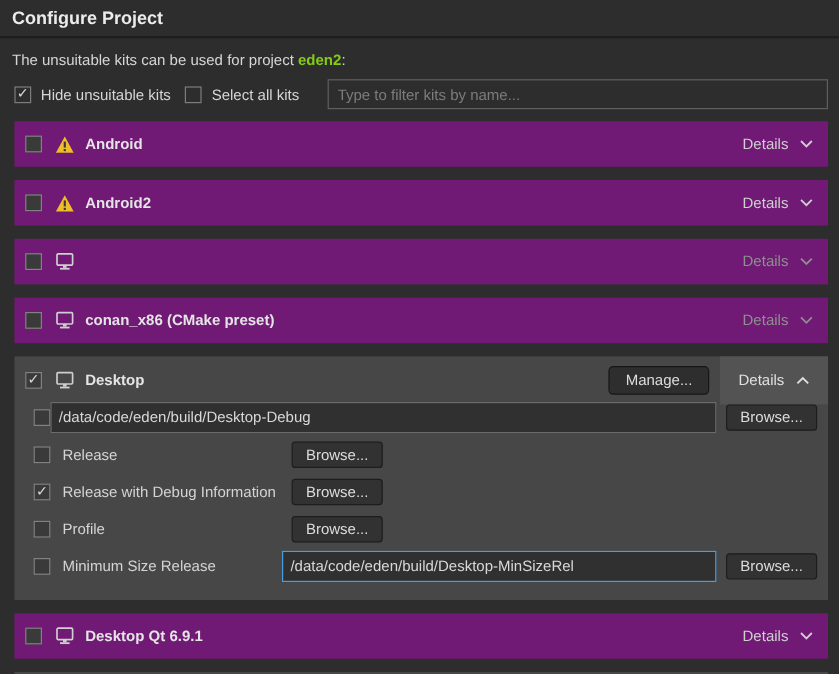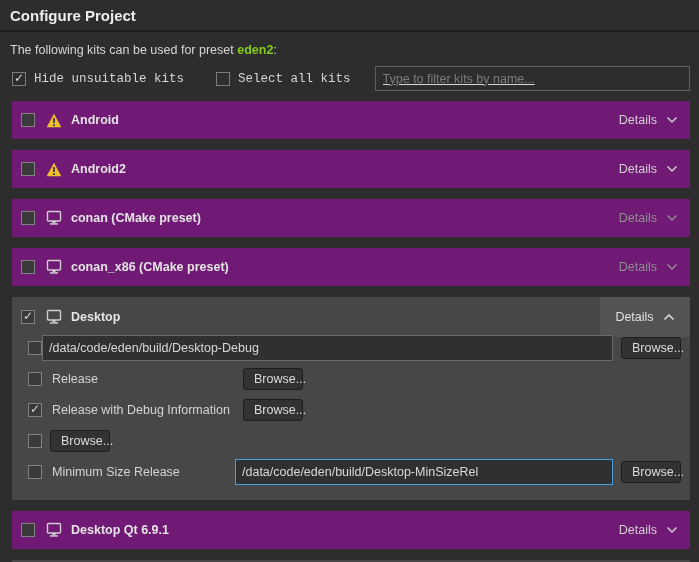--- a/index.html
+++ b/index.html
@@ -19,35 +19,35 @@
   }
   .intro { margin: 11px 10px 0 10px; color: #d6d6d6; }
   .intro b { color: #84cc16; }
 
   
   .filter-bar {
     display: flex; align-items: center;
     margin: 9px 9px 0 12px; height: 25px;
   }
   .chk-group { display: flex; align-items: center; cursor: default; }
-  .chk-group + .chk-group { margin-left: 32px; }
+  .chk-group + .chk-group { margin-left: 12px; }
   .checkbox {
     width: 14px; height: 14px; border: 1px solid #7d7d7d;
     background: transparent; display: inline-flex;
     align-items: center; justify-content: center;
     color: #d8d8d8; font-size: 12px; line-height: 1;
     flex: 0 0 auto;
   }
   .checkbox .mark { visibility: hidden; transform: translateY(-1px); }
   .checkbox.checked .mark { visibility: visible; }
-  .chk-group .lbl { margin-left: 8px; font-family: Liberation Mono, monospace; }
+  .chk-group .lbl { margin-left: 8px; }
   .filter-input {
     flex: 1; margin-left: 24px; height: 25px;
     background: #2d2d2d; border: 1px solid #5f5f5f;
-    color: #d8d8d8; padding: 0 7px; font: inherit; outline: none; text-decoration: underline;
+    color: #d8d8d8; padding: 0 7px; font: inherit; outline: none;
   }
   .filter-input::placeholder { color: #7c7c7c; }
 
   
   .kit-list { margin-top: 10px; }
   .kit-row {
     margin: 0 9px 11px 12px; background: #701a75;
     height: 38px; display: flex; align-items: center;
     padding: 0 12px 0 9px;
   }
@@ -88,30 +88,30 @@
   .cfg-label { width: 183px; margin-left: 10px; color: #d4d4d4; flex: 0 0 auto; }
   .cfg-input {
     flex: 1; height: 22px; background: #303030;
     border: 1px solid #6a6a6a; color: #d8d8d8;
     font: inherit; padding: 12px 6px; outline: none;
   }
   .cfg-input.focused { border-color: #4a9ede; }
   .browse-btn {
     background: #323232; border: 1px solid #1d1d1d; border-radius: 3px;
     color: #dcdcdc; font: inherit; padding: 3px 10px; margin-left: 8px;
-    width: 60px; cursor: default; flex: 0 0 auto;
+    width: 76px; cursor: default; flex: 0 0 auto;
   }
   .partial-row { margin: 0 9px 0 12px; background: #474747; height: 5px; }
 </style>
 </head>
 <body>
 
 <div class="page-title">Configure Project</div>
 
-<div class="intro"><span>The following kits can be used for preset </span><b>eden2</b><span>:</span></div>
+<div class="intro"><span>The unsuitable kits can be used for project </span><b>eden2</b><span>:</span></div>
 
 <div class="filter-bar">
   <span class="chk-group">
     <span class="checkbox checked">
         <span class="mark">✓</span>
       </span>
     <span class="lbl">Hide unsuitable kits</span>
   </span>
   <span class="chk-group">
     <span class="checkbox">
@@ -174,21 +174,20 @@
     <span class="checkbox">
         <span class="mark">✓</span>
       </span>
     <span class="kit-icon">
   <svg width="16" height="16" viewBox="0 0 16 16">
     <rect x="1.5" y="1.5" width="13" height="9.5" rx="1" fill="none" stroke="#cfcfcf" stroke-width="1.4"></rect>
     <rect x="6.5" y="11" width="3" height="2.2" fill="#cfcfcf"></rect>
     <rect x="4" y="13.2" width="8" height="1.5" fill="#cfcfcf"></rect>
   </svg>
 </span>
-    <span class="kit-name">conan (CMake preset)</span>
     <span class="spacer"></span>
     <span class="details-btn dimmed">
       <span>Details</span>
         <span>
   <svg width="12" height="8" viewBox="0 0 12 8">
     <polyline points="1.5,1.5 6,6 10.5,1.5" fill="none" stroke="currentColor" stroke-width="1.5"></polyline>
   </svg>
 </span>
     </span>
   </div>
@@ -223,20 +222,21 @@
         </span>
       <span class="kit-icon">
   <svg width="16" height="16" viewBox="0 0 16 16">
     <rect x="1.5" y="1.5" width="13" height="9.5" rx="1" fill="none" stroke="#cfcfcf" stroke-width="1.4"></rect>
     <rect x="6.5" y="11" width="3" height="2.2" fill="#cfcfcf"></rect>
     <rect x="4" y="13.2" width="8" height="1.5" fill="#cfcfcf"></rect>
   </svg>
 </span>
       <span class="kit-name">Desktop</span>
       <span class="spacer"></span>
+      <button class="manage-btn">Manage...</button>
       <span class="details-tab">
         <span>Details</span>
           <span>
   <svg width="12" height="8" viewBox="0 0 12 8">
     <polyline points="1.5,6.5 6,2 10.5,6.5" fill="none" stroke="currentColor" stroke-width="1.5"></polyline>
   </svg>
 </span>
       </span>
     </div>
 
@@ -261,20 +261,21 @@
           <span class="mark">✓</span>
         </span>
       <span class="cfg-label">Release with Debug Information</span>
       <button class="browse-btn">Browse...</button>
     </div>
 
     <div class="cfg-row">
       <span class="checkbox">
           <span class="mark">✓</span>
         </span>
+      <span class="cfg-label">Profile</span>
       <button class="browse-btn">Browse...</button>
     </div>
 
     <div class="cfg-row">
       <span class="checkbox">
           <span class="mark">✓</span>
         </span>
       <span class="cfg-label">Minimum Size Release</span>
       <input class="cfg-input focused" type="text" value="/data/code/eden/build/Desktop-MinSizeRel" style="">
       <button class="browse-btn">Browse...</button>

